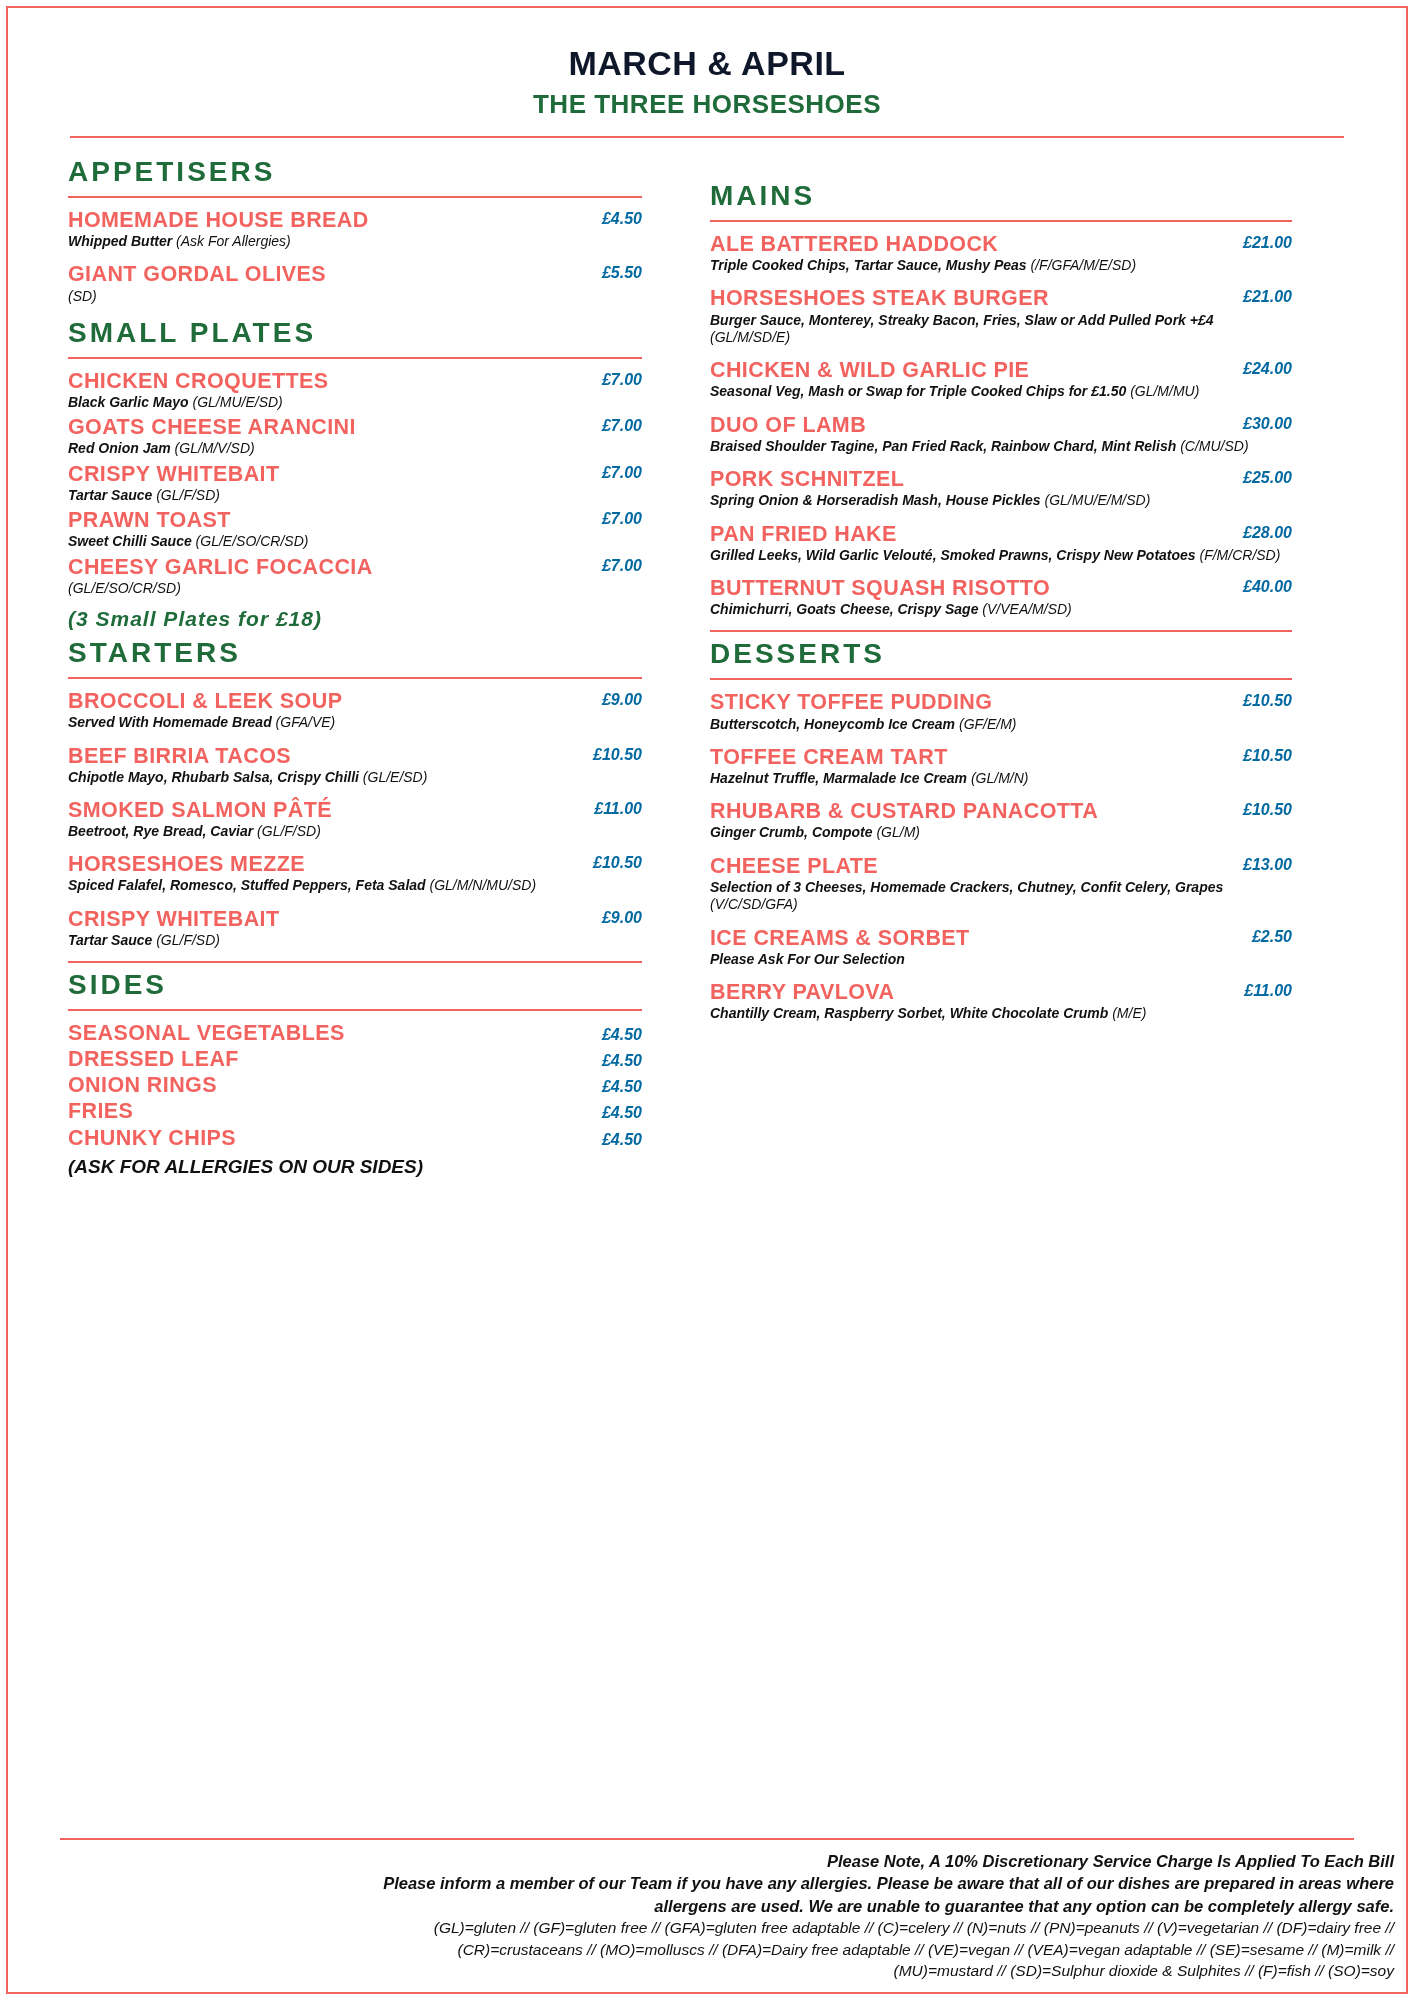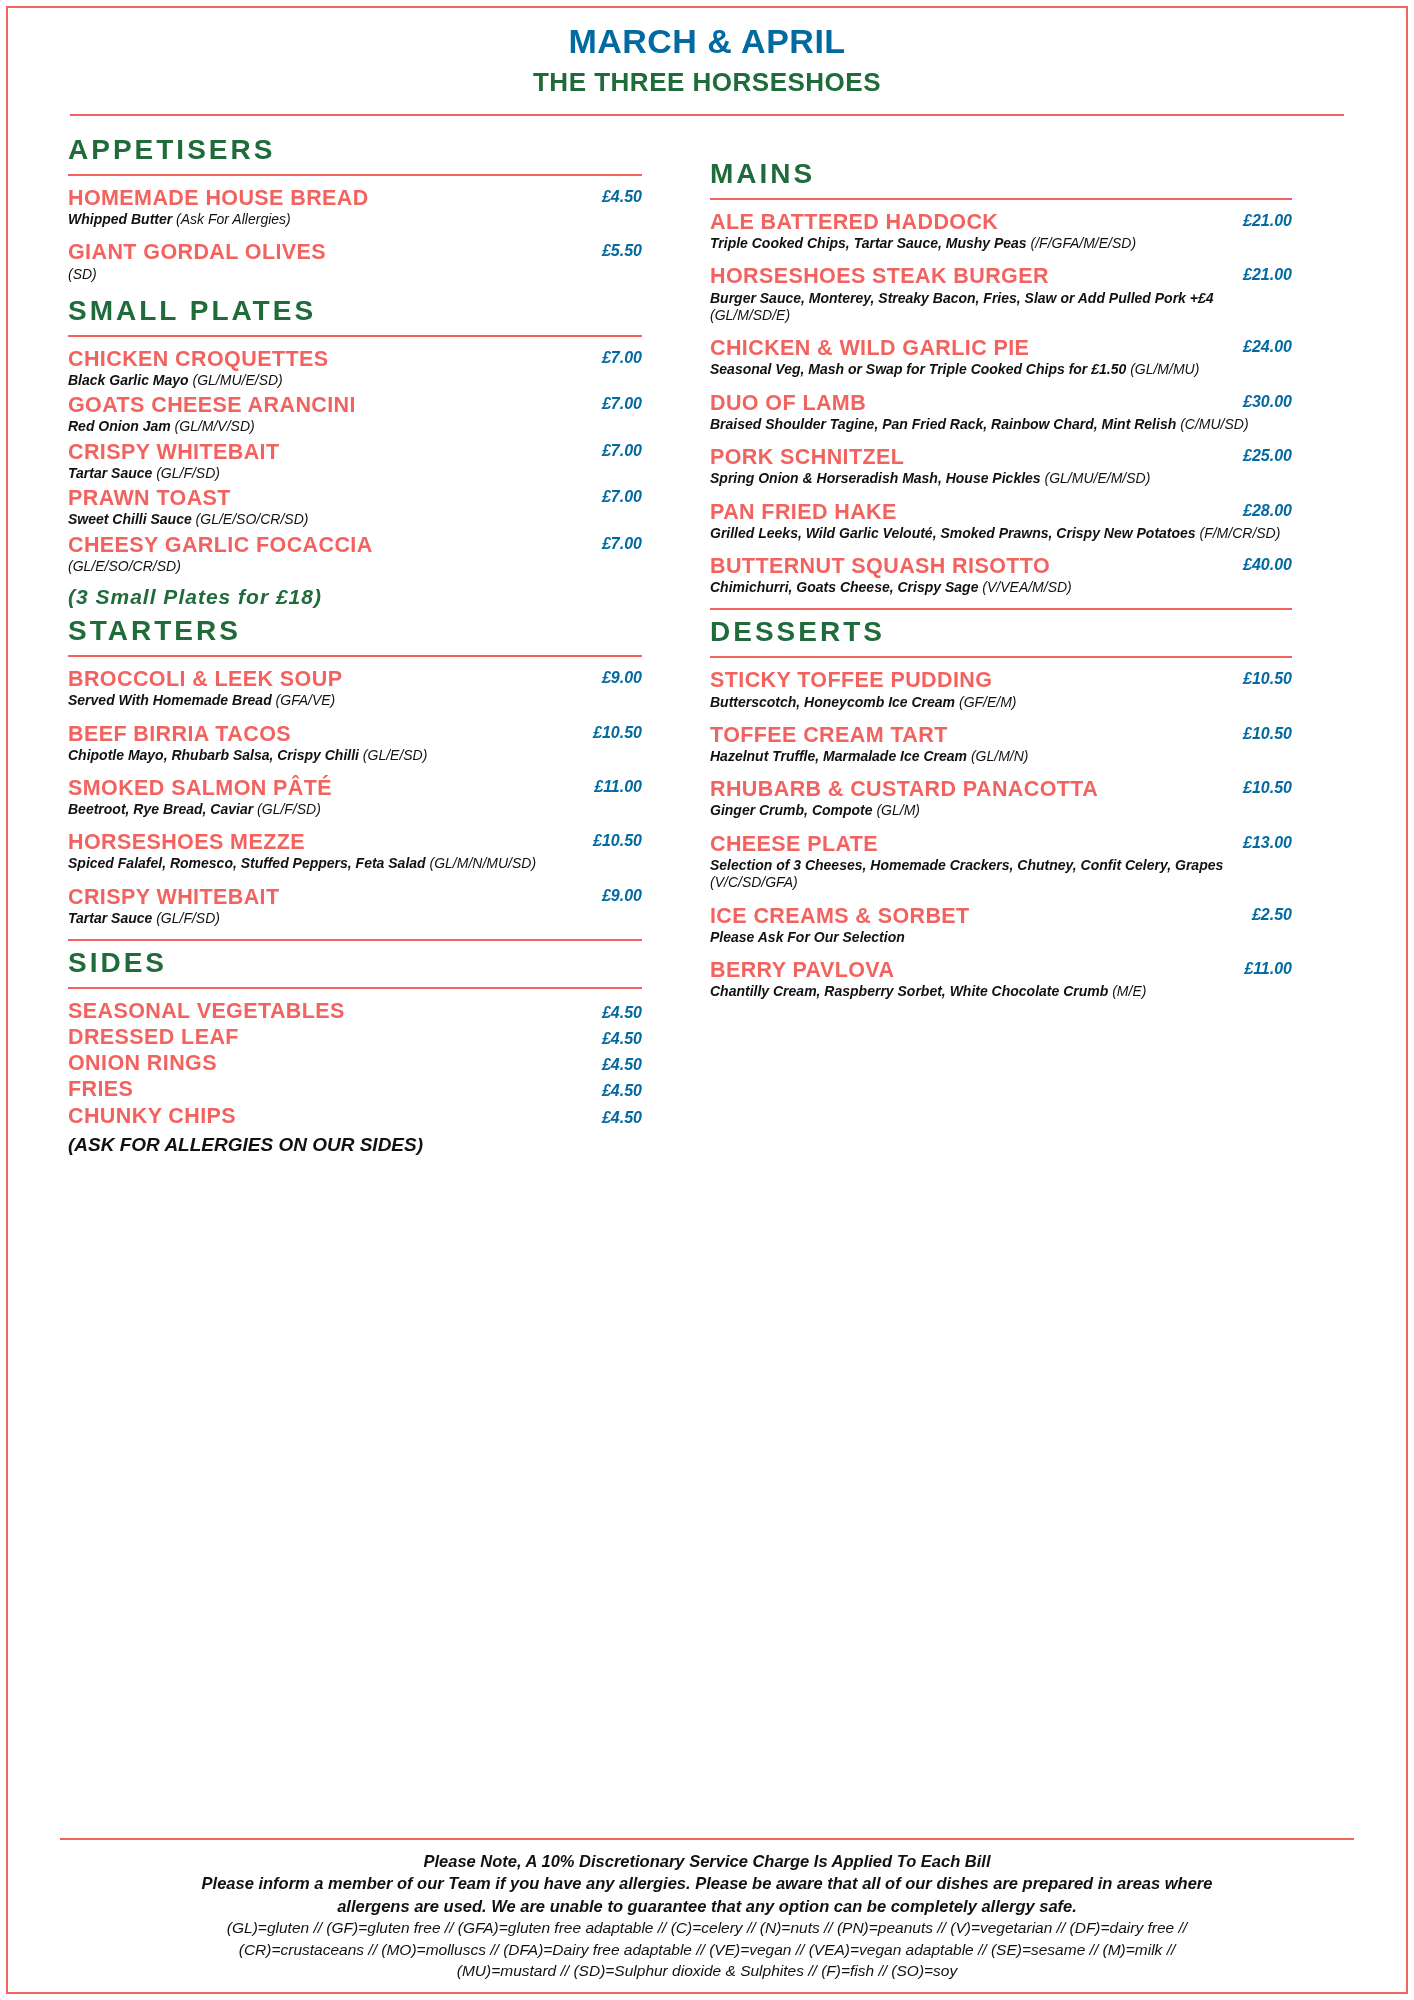--- a/index.html
+++ b/index.html
@@ -19,25 +19,25 @@
     pointer-events:none;
   }
   .sheet {
     position:absolute;
     top:0; left:0;
     width:1414px; height:2000px;
     padding: 22px 60px 10px 60px;
   }
   .title {
     text-align:center;
-    color:#0369a1;
+    color:#0f172a;
     font-size:34px;
     font-weight:bold;
     letter-spacing:0.5px;
-    margin-top:0;
+    margin-top:22px;
   }
   .subtitle {
     text-align:center;
     color:#1f6b3a;
     font-size:26px;
     font-weight:bold;
     letter-spacing:0.5px;
     margin-top:6px;
   }
   .header-rule {
@@ -125,21 +125,21 @@
     margin:6px 0 0 8px;
     color:#111;
   }
   .sides .item { margin-bottom:2px; }
   .sides .item-head { align-items:baseline; }
 
   .footer {
     position:absolute;
     left:20px; right:20px;
     bottom:18px;
-    text-align:center;
+    text-align:right;
   }
   .footer .rule {
     height:2px; background:#f2635f; margin:0 40px 10px 40px;
   }
   .f-bold {
     font-weight:bold; font-style:italic; font-size:16.5px; line-height:1.35; color:#111;
   }
   .f-small {
     font-style:italic; font-size:15.5px; line-height:1.4; color:#111; 
   }

